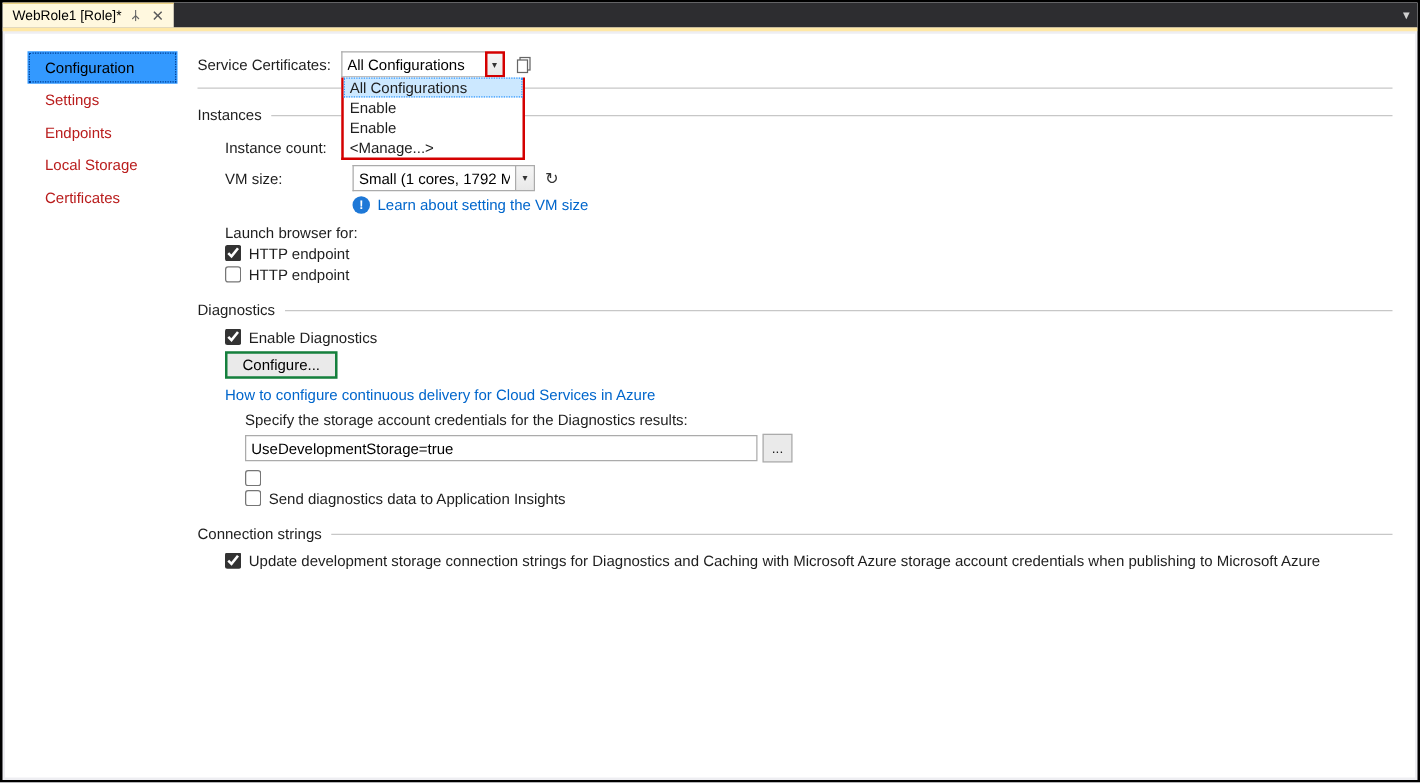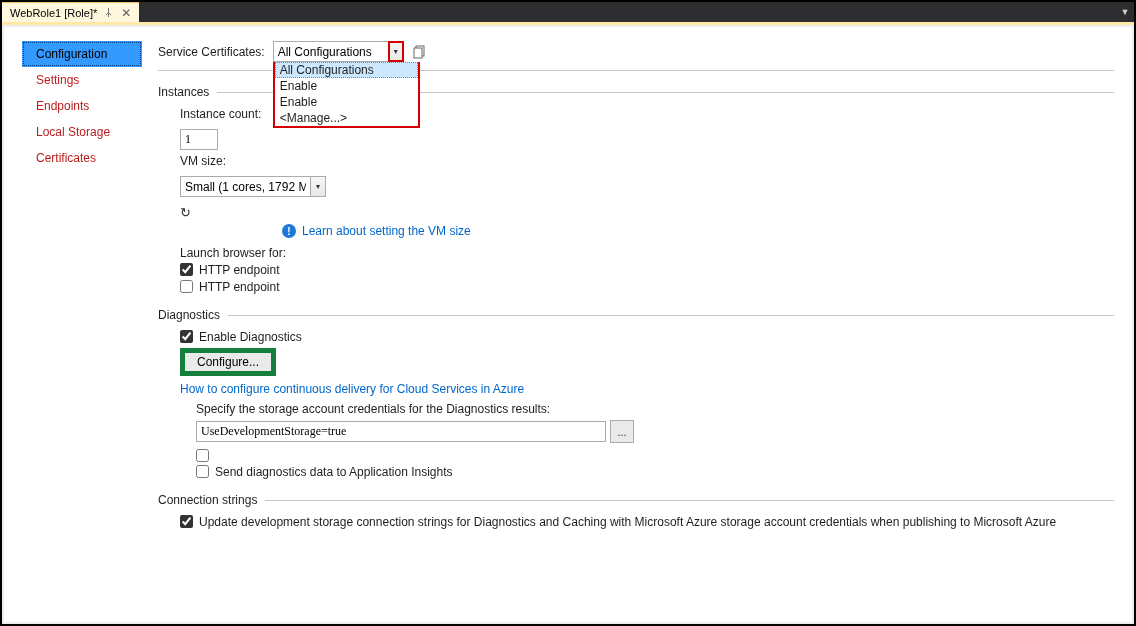--- a/index.html
+++ b/index.html
@@ -145,30 +145,30 @@
     font-size: 12px;
     white-space: nowrap;
   }
   .section-head .line {
     flex: 1;
     border-top: 1px solid #c7c7c7;
   }
   .indent { padding-left: 22px; margin-top: 8px; }
   .form-row {
     display: flex;
+    align-items: center;
     gap: 8px;
     margin: 4px 0;
-    flex-direction: column;
   }
   .form-row .lbl { width: 94px; }
   .txt {
     box-sizing: border-box;
     height: 21px;
     border: 1px solid #ababab;
-    font-family: Liberation Serif, serif;
+    font-family: Liberation Sans, sans-serif;
     font-size: 12px;
     padding: 0 4px;
   }
   .vm-combo input { width: 130px; }
   .refresh {
     font-size: 13px;
     color: #333;
   }
   .info-row {
     display: flex; align-items: center; gap: 6px;
@@ -184,21 +184,21 @@
   .chk-row {
     display: flex; align-items: flex-start; gap: 6px;
     margin: 3px 0;
   }
   input[type=checkbox] {
     width: 13px; height: 13px;
     accent-color: #333;
     margin:0;
   }
   .btn {
-    border: 5px solid #15803d;
+    border: 2px solid #15803d;
     background: #eaeaea;
     padding: 2px 12px;
     font-family: inherit;
     font-size: 12px;
     cursor: pointer;
   }
   .storage-row {
     display: flex; align-items: center; gap: 4px;
     margin-top: 4px;
   }

